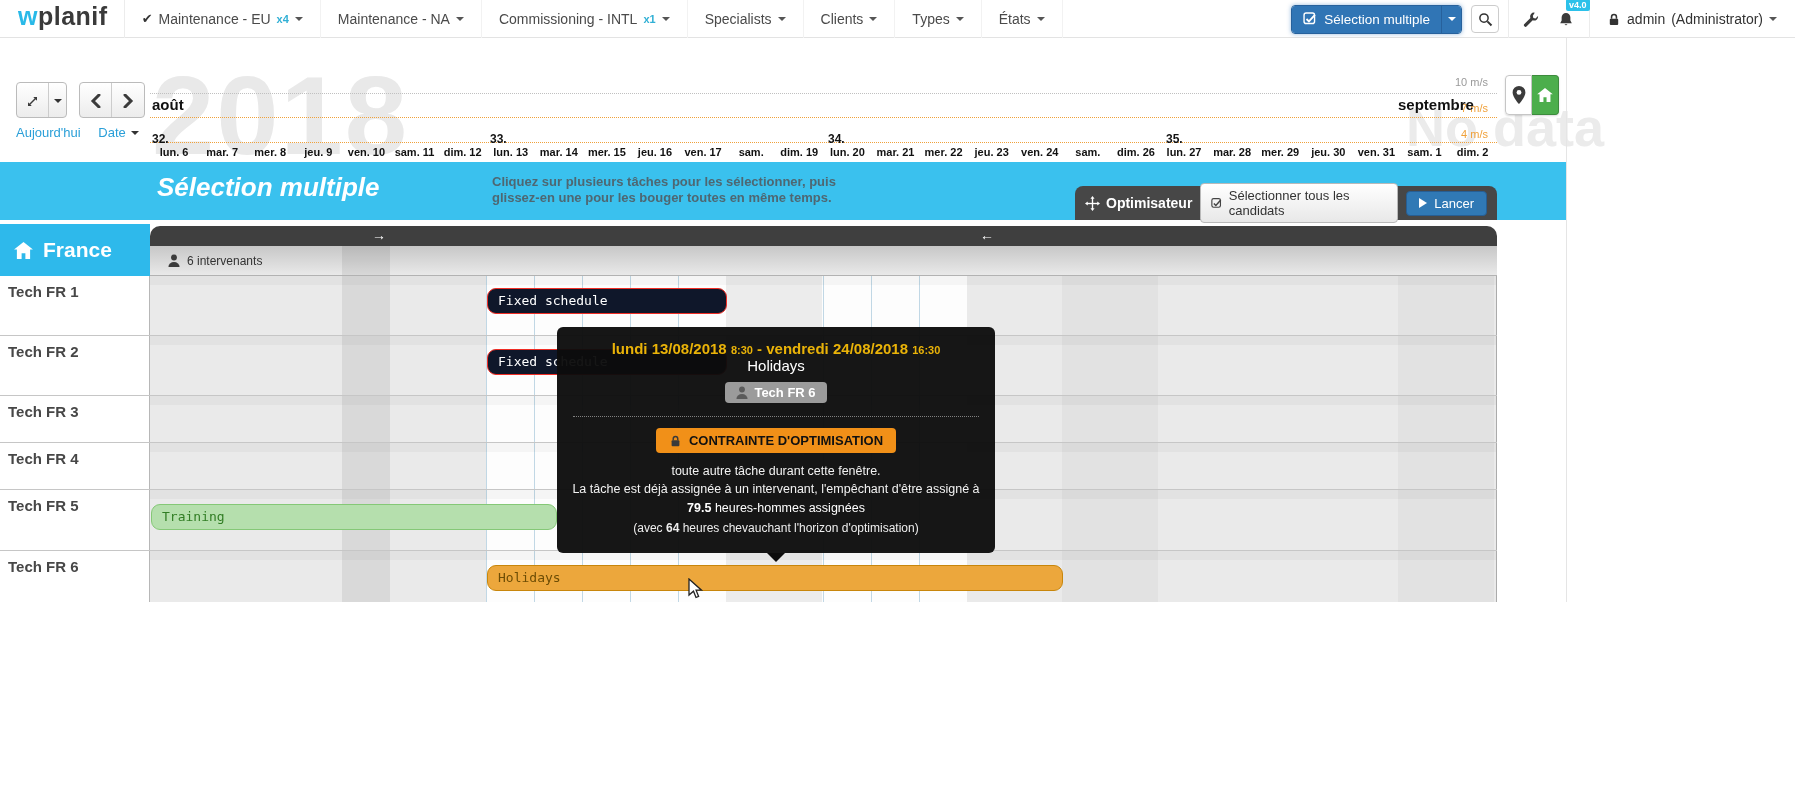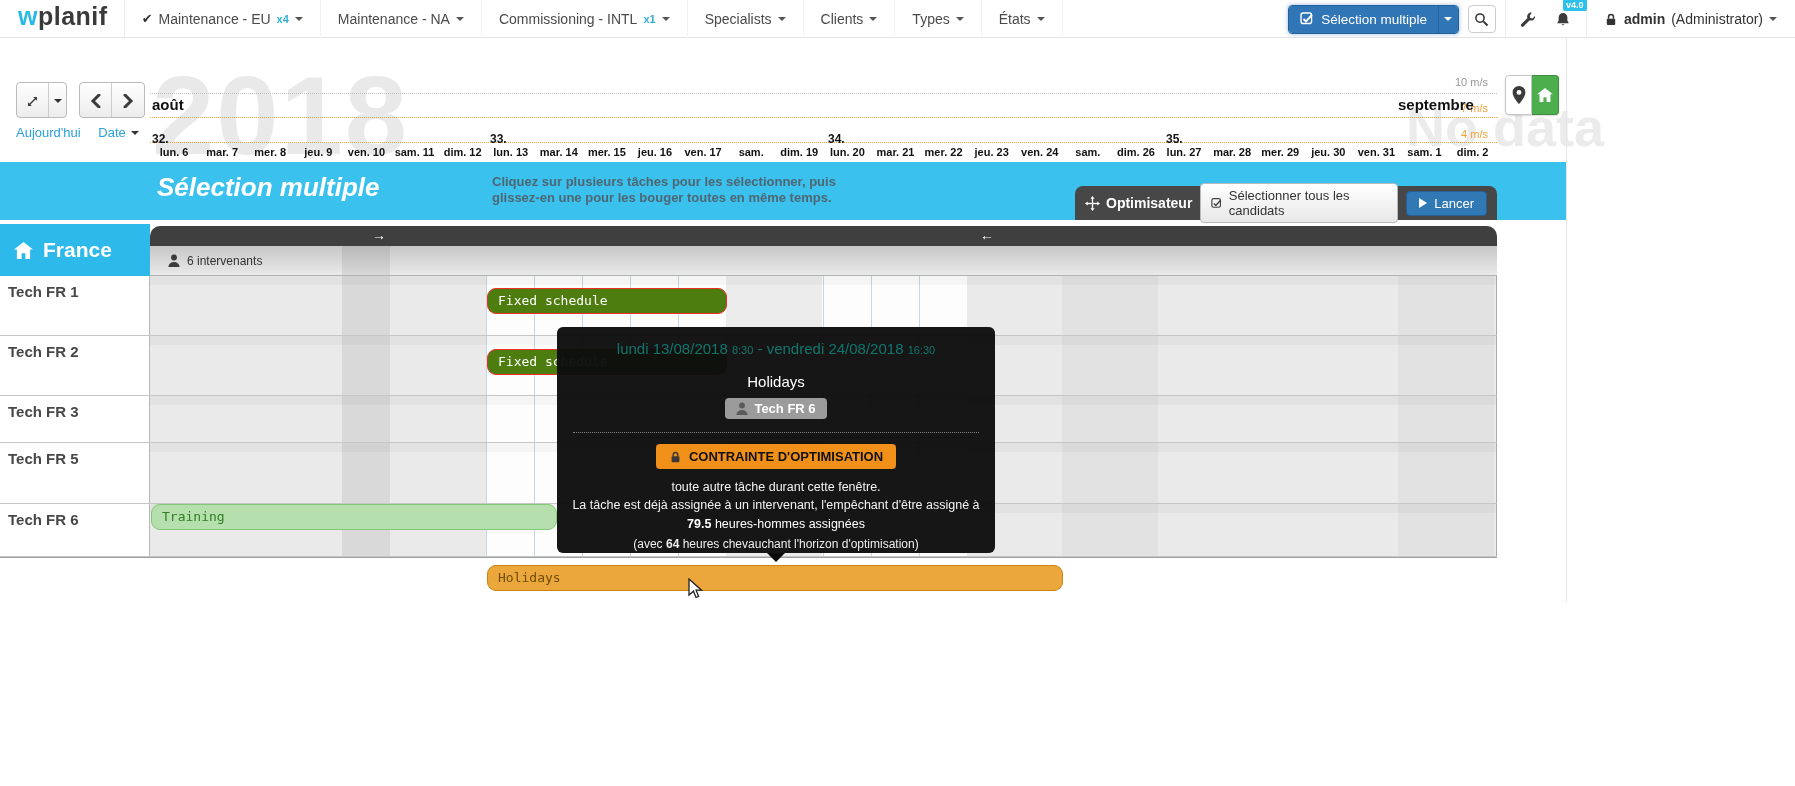--- a/index.html
+++ b/index.html
@@ -28,21 +28,21 @@
   .btn-primary-caret { background:#3075b5; border-left:1px solid #27619c; width:20px; display:flex;
                        align-items:center; justify-content:center; }
   .btn-primary-caret .caret { border-top-color:#fff; }
   .btn-box { width:28px; height:28px; border:1px solid #ccc; border-radius:4px; background:#fff;
              display:flex; align-items:center; justify-content:center; }
   .tool-ic { display:flex; align-items:center; justify-content:flex-end; padding:0 4px; }
   .bell-wrap { position:relative; padding:0 6px; }
   .vbadge { position:absolute; top:-12px; left:14px; background:#2cc1ea; color:#fff; font-size:9px;
             font-weight:bold; padding:1px 3px; border-radius:2px; }
   .admin { display:flex; align-items:center; gap:6px; font-size:14px; color:#333; padding:0 8px; }
-  .admin b { font-weight:bold; }
+  .admin b { font-weight:normal; }
 
   
   .header { position:absolute; left:0; top:38px; width:1795px; height:124px; background:#fff; }
   .wm-year { position:absolute; left:152px; top:22px; font-size:112px; font-weight:bold; color:#e9e9e9;
              letter-spacing:2px; line-height:1; z-index:0; }
   .wm-nodata { position:absolute; left:1406px; top:62px; font-size:54px; font-weight:bold; color:#ebebeb;
                line-height:1; z-index:0; white-space:nowrap; }
   .windline { position:absolute; left:150px; width:1347px; height:0; z-index:1; }
   .windline.gray   { border-top:1px dotted #c0c0c0; }
   .windline.orange { border-top:1px dotted #f0a13a; }
@@ -109,32 +109,32 @@
   .z-we2 { position:absolute; left:576px; top:0; width:96px; height:100%; background:#ececec; }
   .z-today { position:absolute; left:192px; top:0; width:48px; height:100%; background:#d9d9d9; }
   .z-we3 { position:absolute; left:912px; top:0; width:96px; height:100%; background:#e2e2e2; }
   .z-we4 { position:absolute; left:1248px; top:0; width:96px; height:100%; background:#e2e2e2; }
   .row-grid::after { content:""; position:absolute; left:0; top:0; width:100%; height:9px;
                      background:rgba(0,0,0,.03); }
 
   
   .bar { position:absolute; height:26px; border-radius:9px; font-family:"DejaVu Sans Mono", monospace;
          font-size:13px; line-height:24px; padding-left:10px; white-space:nowrap; overflow:hidden; z-index:6; }
-  .bar.red   { background:#4d7c0f; border:1.5px solid #ef2d25; color:#fff; }
+  .bar.red   { background:#0f172a; border:1.5px solid #ef2d25; color:#fff; }
   .bar.green { background:#b5dfad; border:1.5px solid #85c877; color:#317d24; }
   .bar.amber { background:#eca73c; border:1.5px solid #c8860b; color:#6d4d05; }
 
   
   .tooltip { position:absolute; left:557px; top:327px; width:438px; height:226px;
              background:rgba(12,12,12,.96); border-radius:6px; z-index:9; color:#fff;
              text-align:center; padding:13px 14px 0 14px; }
   .tooltip::after { content:""; position:absolute; left:50%; bottom:-9px; margin-left:-9px;
                     border-left:9px solid transparent; border-right:9px solid transparent;
                     border-top:9px solid #0c0c0c; }
-  .tt-title { color:#0f766e; font-weight:normal; font-size:15px; margin-bottom:16px; }
+  .tt-title { color:#eab308; font-weight:bold; font-size:15px; }
   .tt-title .tm { font-size:11px; }
   .tt-task { font-size:15px; margin-bottom:8px; }
   .tt-badge { display:inline-flex; align-items:center; gap:6px; background:#9b9b9b; color:#fff;
               font-weight:bold; font-size:13px; border-radius:4px; padding:3px 11px; }
   .tt-sep { border-top:1px dotted #808080; margin:13px 2px 11px 2px; }
   .tt-constraint { display:inline-flex; align-items:center; gap:7px; background:#f19018; color:#111;
                    font-weight:bold; font-size:13px; border-radius:4px; padding:5px 13px; margin-bottom:9px; }
   .tt-line { font-size:12.5px; line-height:18px; color:#f2f2f2; }
   .tt-hours { font-size:12.5px; margin-top:3px; }
   .tt-overlap { font-size:12px; margin-top:6px; color:#eee; }
@@ -400,20 +400,30 @@
     <div class="row" style="height:47px">
       <div class="row-grid">
           <div class="z-white"></div>
           <div class="z-we2"></div>
           <div class="z-today"></div>
           <div class="z-we3"></div>
           <div class="z-we4"></div>
         </div>
       <div class="row-label">Tech FR 3</div>
     </div>
+    <div class="row" style="height:47px">
+      <div class="row-grid">
+          <div class="z-white"></div>
+          <div class="z-we2"></div>
+          <div class="z-today"></div>
+          <div class="z-we3"></div>
+          <div class="z-we4"></div>
+        </div>
+      <div class="row-label">Tech FR 4</div>
+    </div>
     <div class="row" style="height:61px">
       <div class="row-grid">
           <div class="z-white"></div>
           <div class="z-we2"></div>
           <div class="z-today"></div>
           <div class="z-we3"></div>
           <div class="z-we4"></div>
         </div>
       <div class="row-label">Tech FR 5</div>
     </div>

